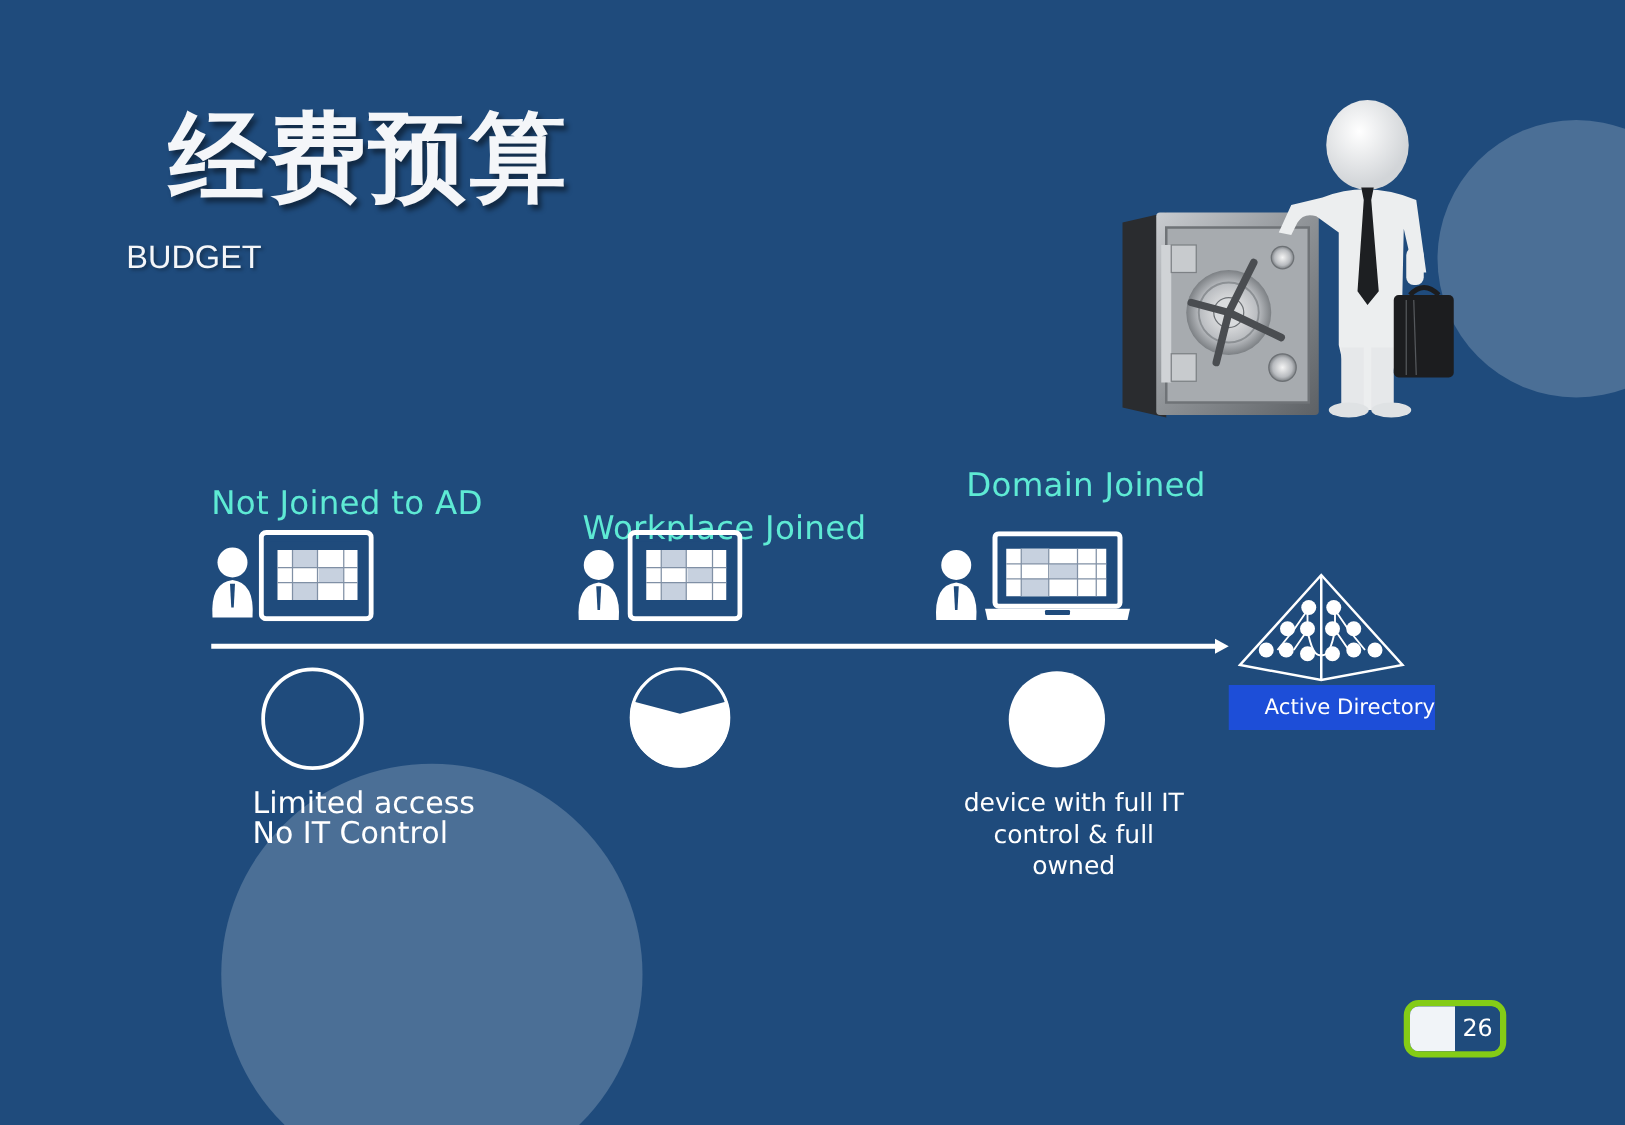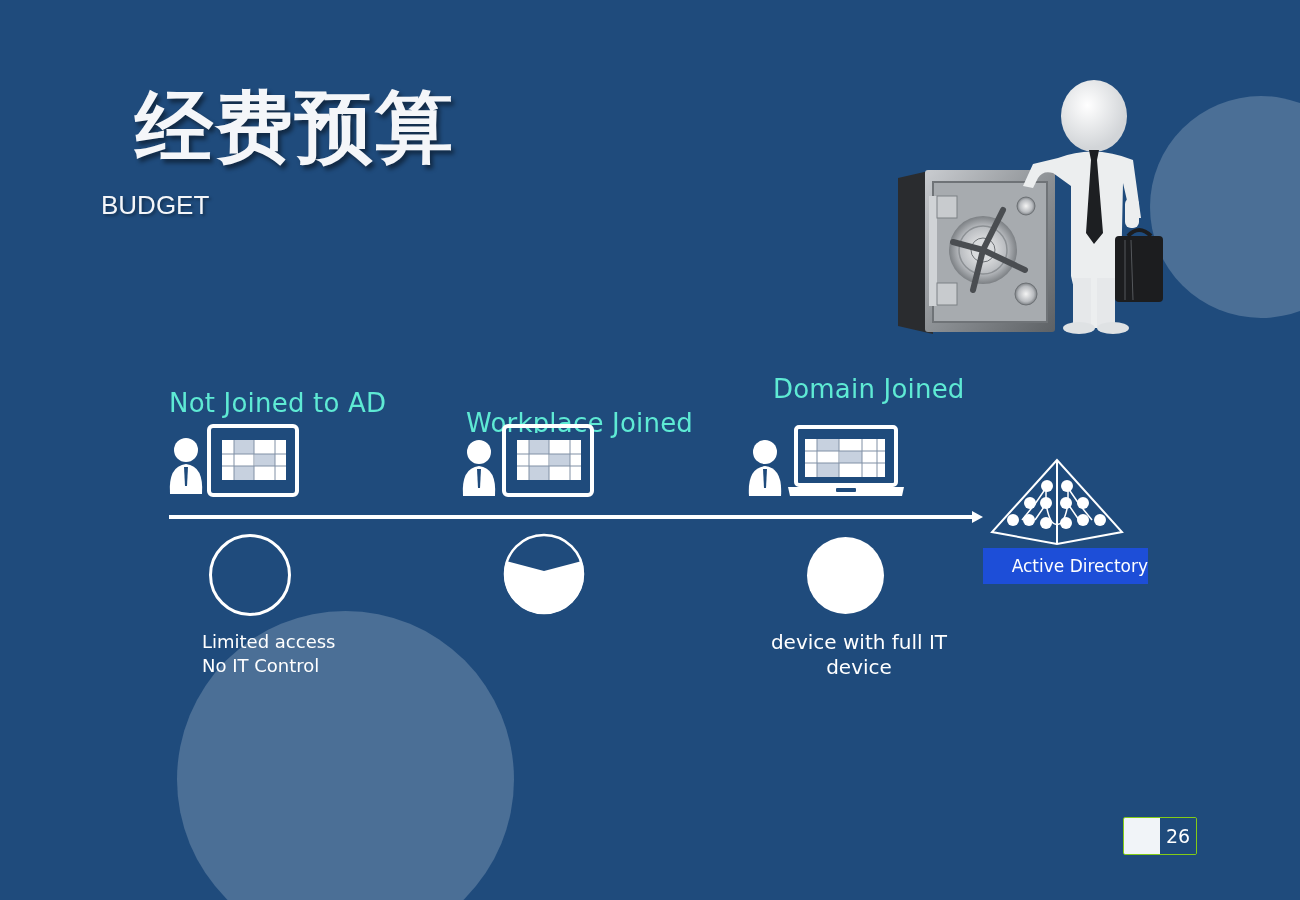--- a/index.html
+++ b/index.html
@@ -23,28 +23,28 @@
     font-family: "DejaVu Sans", sans-serif; font-size: 26px; color: #5eead4; white-space: nowrap;
     font-weight: normal; letter-spacing: 0.2px;
   }
   .timeline {
     left: 169px; top: 515px; width: 806px; height: 4px; background: #ffffff;
   }
   .arrowhead {
     left: 972px; top: 511px; width: 0; height: 0;
     border-top: 6px solid transparent; border-bottom: 6px solid transparent; border-left: 11px solid #ffffff;
   }
-  .desc { font-size: 18px; line-height: 24px; color: #ffffff; font-family: "DejaVu Sans", sans-serif; }
+  .desc { font-size: 24px; line-height: 24px; color: #ffffff; font-family: "DejaVu Sans", sans-serif; }
   .ad-label {
     left: 983px; top: 548px; width: 165px; height: 36px; background: #1d4ed8;
     font-size: 17px; line-height: 36px; text-align: right; color: #ffffff;
   }
   .page-num {
-    left: 1123px; top: 800px; width: 72px; height: 36px; border: 1px solid #84cc16; border-radius: 2px;
-    display: flex; overflow: hidden; margin-top: 17px;
+    left: 1123px; top: 800px; width: 72px; height: 36px; border: 5px solid #84cc16; border-radius: 12px;
+    display: flex; overflow: hidden;
   }
   .page-num .blank { width: 36px; background: #f1f4f8; }
   .page-num .num { flex: 1; font-size: 19px; line-height: 36px; text-align: center; color: #ffffff; background: #1f4b7c; }
 </style>
 </head>
 <body>
 
 <div class="deco-circle" style="left:1150px; top:96px; width:222px; height:222px;"></div>
 <div class="deco-circle" style="left:177px; top:611px; width:337px; height:337px;"></div>
 
@@ -198,21 +198,22 @@
         <line x1="76" y1="14" x2="76" y2="52"></line>
         <line x1="91" y1="14" x2="91" y2="52"></line>
       </g>
     <path d="M2,62 L118,62 L116,71 L4,71 Z" fill="#fff"></path>
     <rect x="50" y="63" width="20" height="4" rx="1" fill="#1f4b7c"></rect>
   </svg>
 </div>
 <div class="abs" style="left:807px; top:537px; width:77px; height:77px; background:#fff; border-radius:50%;"></div>
 <div class="abs desc" style="left:759px; top:630px; width:200px; text-align:center; font-size:20px; line-height:25px;">
   <div>device with full IT</div>
-  <div>device</div>
+  <div>control &amp; full</div>
+  <div>owned</div>
 </div>
 
 <div class="abs timeline"></div>
 <div class="abs arrowhead"></div>
 
 <div class="abs" style="left:990px; top:458px; width:134px; height:88px;">
   <svg width="134" height="88" viewBox="0 0 134 88">
     <g fill="none" stroke="#fff" stroke-width="2">
       <polygon points="67,2 2,74 67,86 132,74"></polygon>
       <line x1="67" y1="2" x2="67" y2="86"></line>

